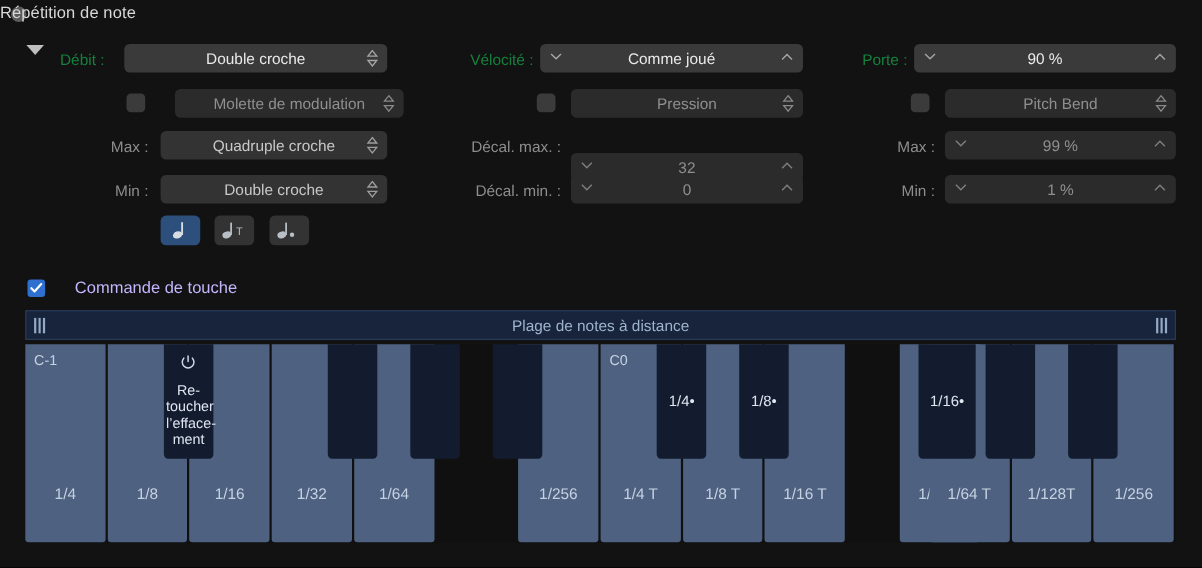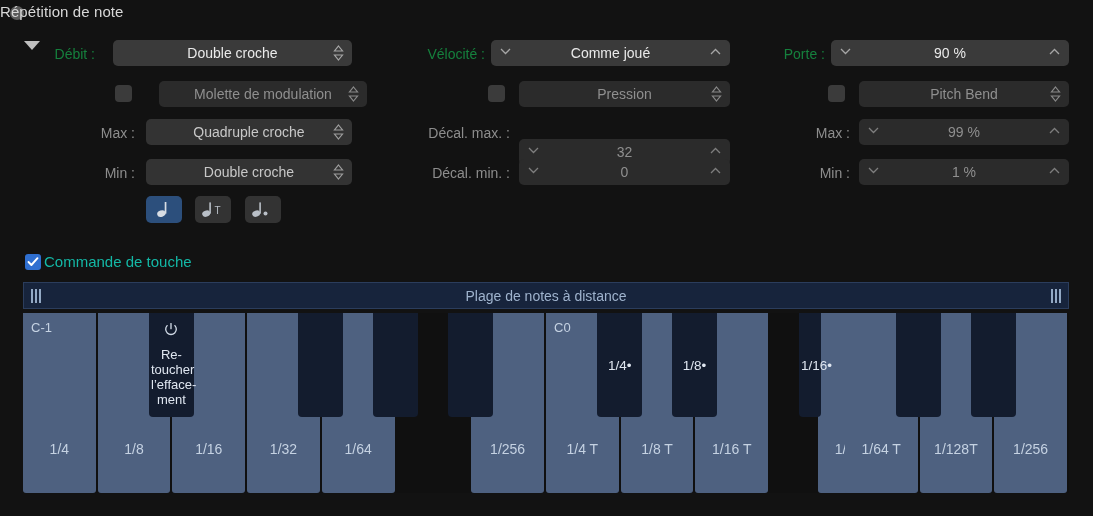--- a/index.html
+++ b/index.html
@@ -122,23 +122,23 @@
   .kcb {
     position: absolute;
     left: 25px; top: 254px;
     width: 16px; height: 16px;
     border-radius: 3px;
     background: #2f6fd0;
   }
   .kcb svg { position: absolute; left: 2px; top: 2px; }
   .kcb-label {
     position: absolute;
-    left: 44px; top: 253px;
+    left: 68px; top: 253px;
     font-size: 15px;
-    color: #14b8a6;
+    color: #c4b5fd;
   }
 
   
   .rangebar {
     position: absolute;
     left: 23px; top: 282px;
     width: 1046px; height: 27px;
     background: #17243c;
     border: 1px solid #2b3d5c;
     box-sizing: border-box;
@@ -491,20 +491,20 @@
       </div>
       <div class="bkey" style="left: 275.443px; width: 44.8286px;"></div>
       <div class="bkey" style="left: 350.157px; width: 44.8286px;"></div>
       <div class="bkey" style="left: 424.871px; width: 44.8286px;"></div>
       <div class="bkey" style="left: 574.3px; width: 44.8286px;">
         <span class="blab">1/4•</span>
       </div>
       <div class="bkey" style="left: 649.014px; width: 44.8286px;">
         <span class="blab">1/8•</span>
       </div>
-      <div class="bkey" style="left: 776px; width: 22px;">
+      <div class="bkey" style="left: 812px; width: 52px;">
         <span class="blab">1/16•</span>
       </div>
       <div class="bkey" style="left: 873.157px; width: 44.8286px;"></div>
       <div class="bkey" style="left: 947.871px; width: 44.8286px;"></div>
     </div>
 
 </div>
 
 </body></html>

